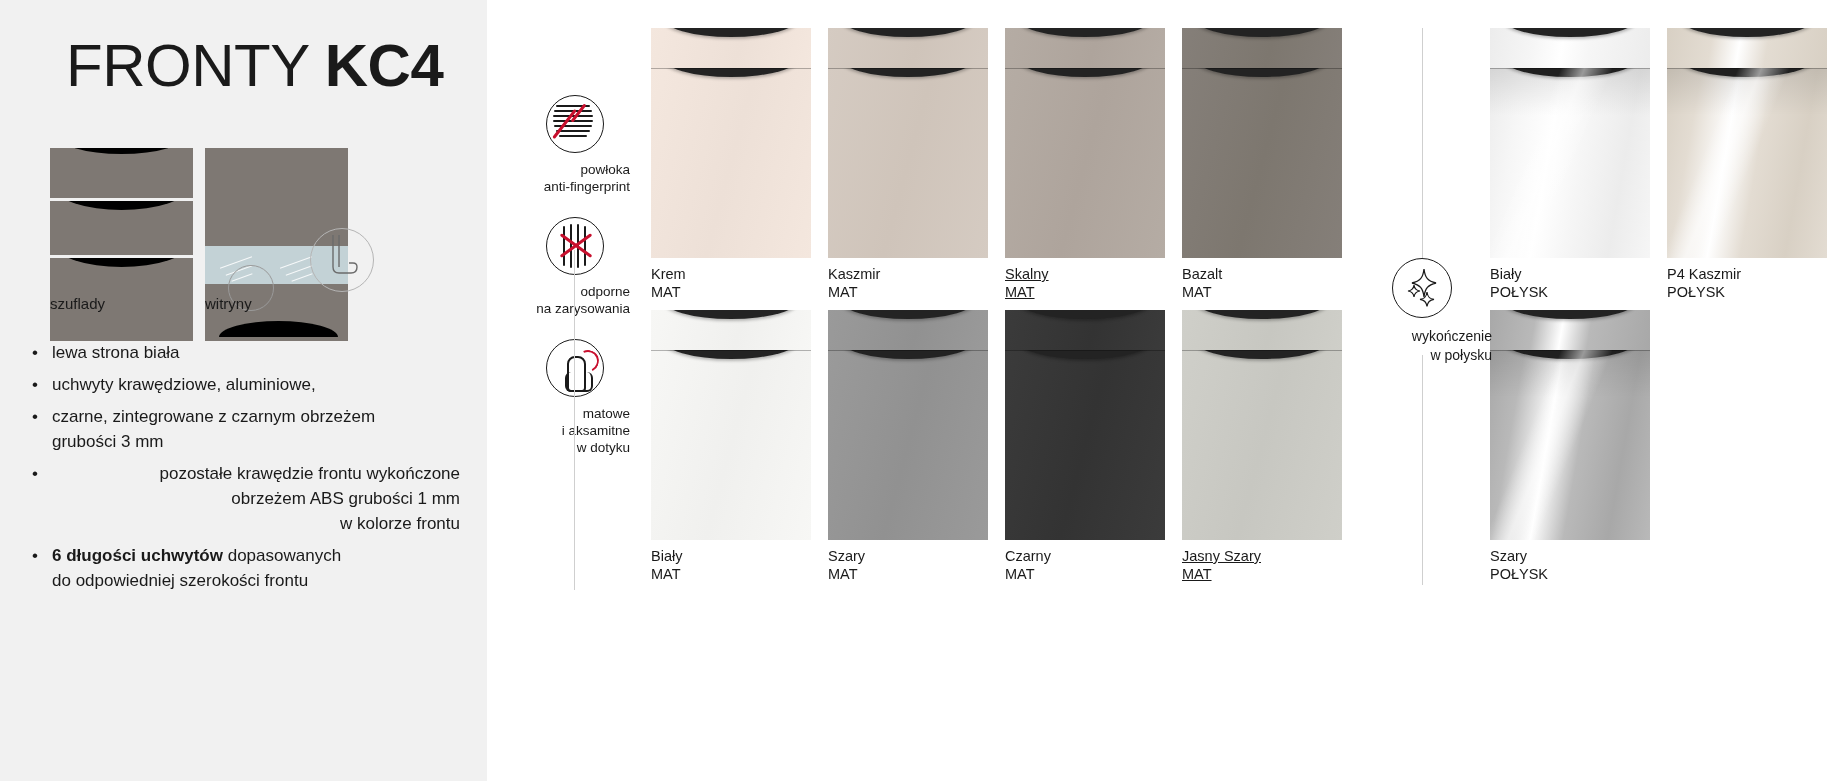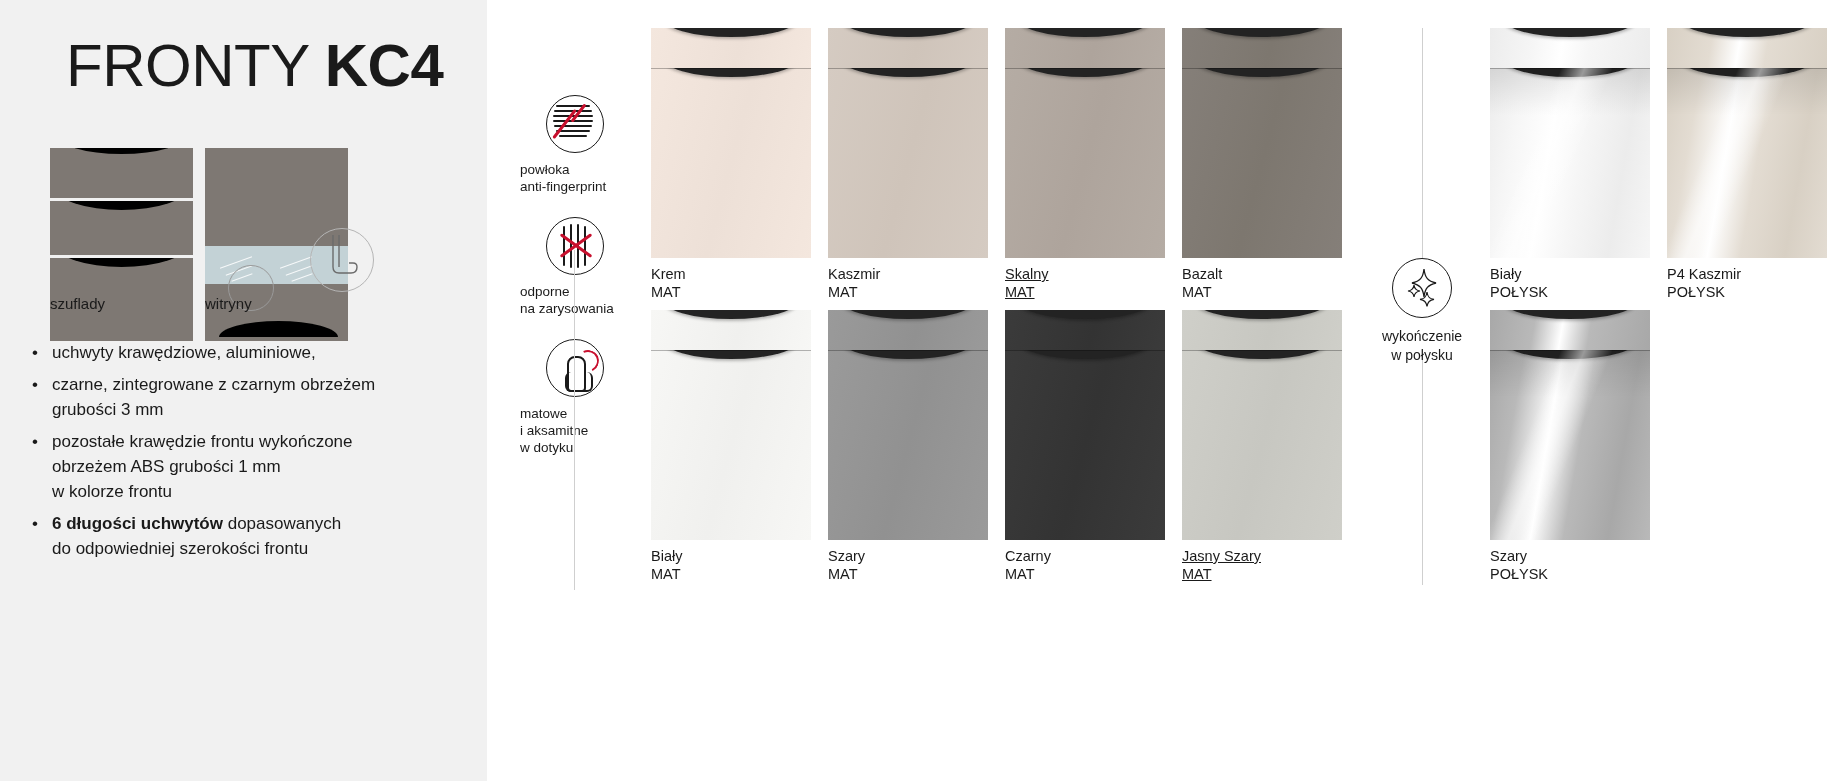--- a/index.html
+++ b/index.html
@@ -68,21 +68,21 @@
     color:#1a1a1a;
   }
   .bullets li:before{
     content:"•";position:absolute;left:2px;top:0;font-size:17px;
   }
   .bullets{padding:0;margin:0;}
   .bullets b{font-weight:700;}
 
   
   .feature-col{position:absolute;left:520px;top:95px;width:110px;}
-  .feature{width:110px;margin-bottom:22px;text-align:left;}
+  .feature{width:110px;margin-bottom:22px;text-align:right;}
   .feature .ficon{
     width:56px;height:56px;margin:0 auto 8px auto;
     border:1.4px solid #1a1a1a;border-radius:50%;position:relative;overflow:hidden;
   }
   .feature .flabel{font-size:13.5px;line-height:17px;color:#1a1a1a;}
   .col-divider{
     position:absolute;left:574px;top:250px;width:1px;height:340px;background:#cfcfcf;
   }
 
   
@@ -165,24 +165,25 @@
     <div class="ill-label lbl-witryny">witryny</div>
 
     <div class="profile-circle">
       <svg width="60" height="60" viewBox="0 0 60 60">
         <path d="M22 6 L22 38 Q22 44 28 44 L40 44 Q46 44 46 38 Q46 34 42 34 L38 34" fill="none" stroke="#6b6b6b" stroke-width="1.4"></path>
         <path d="M28 6 L28 38" fill="none" stroke="#6b6b6b" stroke-width="1.4"></path>
       </svg>
     </div>
 
     <ul class="bullets" id="spec-list">
+        <li style="white-space: pre-line;">lewa strona biała</li>
         <li style="white-space: pre-line;">uchwyty krawędziowe, aluminiowe,</li>
         <li style="white-space: pre-line;">czarne, zintegrowane z czarnym obrzeżem
 grubości 3 mm</li>
-        <li style="white-space: pre-line;">pozostałe krawędzie frontu wykończone
+        <li style="white-space: pre-line; text-align: right;">pozostałe krawędzie frontu wykończone
 obrzeżem ABS grubości 1 mm
 w kolorze frontu</li>
         <li style="white-space: pre-line;"><b>6 długości uchwytów</b> dopasowanych
 do odpowiedniej szerokości frontu</li>
       </ul>
   </div>
 
   <div class="feature-col">
 
     <div class="feature">
@@ -380,17 +381,17 @@
   <div class="gloss-divider" style="left:1422px;top:355px;height:230px;"></div>
 
   <div class="gloss-feature" style="left:1352px;top:258px;">
     <div class="ficon">
       <svg width="56" height="56" viewBox="0 0 56 56">
         <path d="M30 10 C31 19 34 22 42 24 C34 26 31 29 30 38 C29 29 26 26 18 24 C26 22 29 19 30 10 Z" fill="none" stroke="#1a1a1a" stroke-width="1.3"></path>
         <path d="M20 26 C20.5 30 22 31.5 26 32 C22 32.5 20.5 34 20 38 C19.5 34 18 32.5 14 32 C18 31.5 19.5 30 20 26 Z" fill="none" stroke="#1a1a1a" stroke-width="1.2"></path>
         <path d="M33 33 C33.6 38 35.4 39.8 40 40.4 C35.4 41 33.6 42.8 33 47.4 C32.4 42.8 30.6 41 26 40.4 C30.6 39.8 32.4 38 33 33 Z" fill="none" stroke="#1a1a1a" stroke-width="1.2"></path>
       </svg>
     </div>
-    <div class="flabel" style="white-space: pre-line;">wykończenie
+    <div class="flabel" style="white-space: pre-line; text-align: right;">wykończenie
 w połysku</div>
   </div>
 
 </div>
 
 </body></html>

